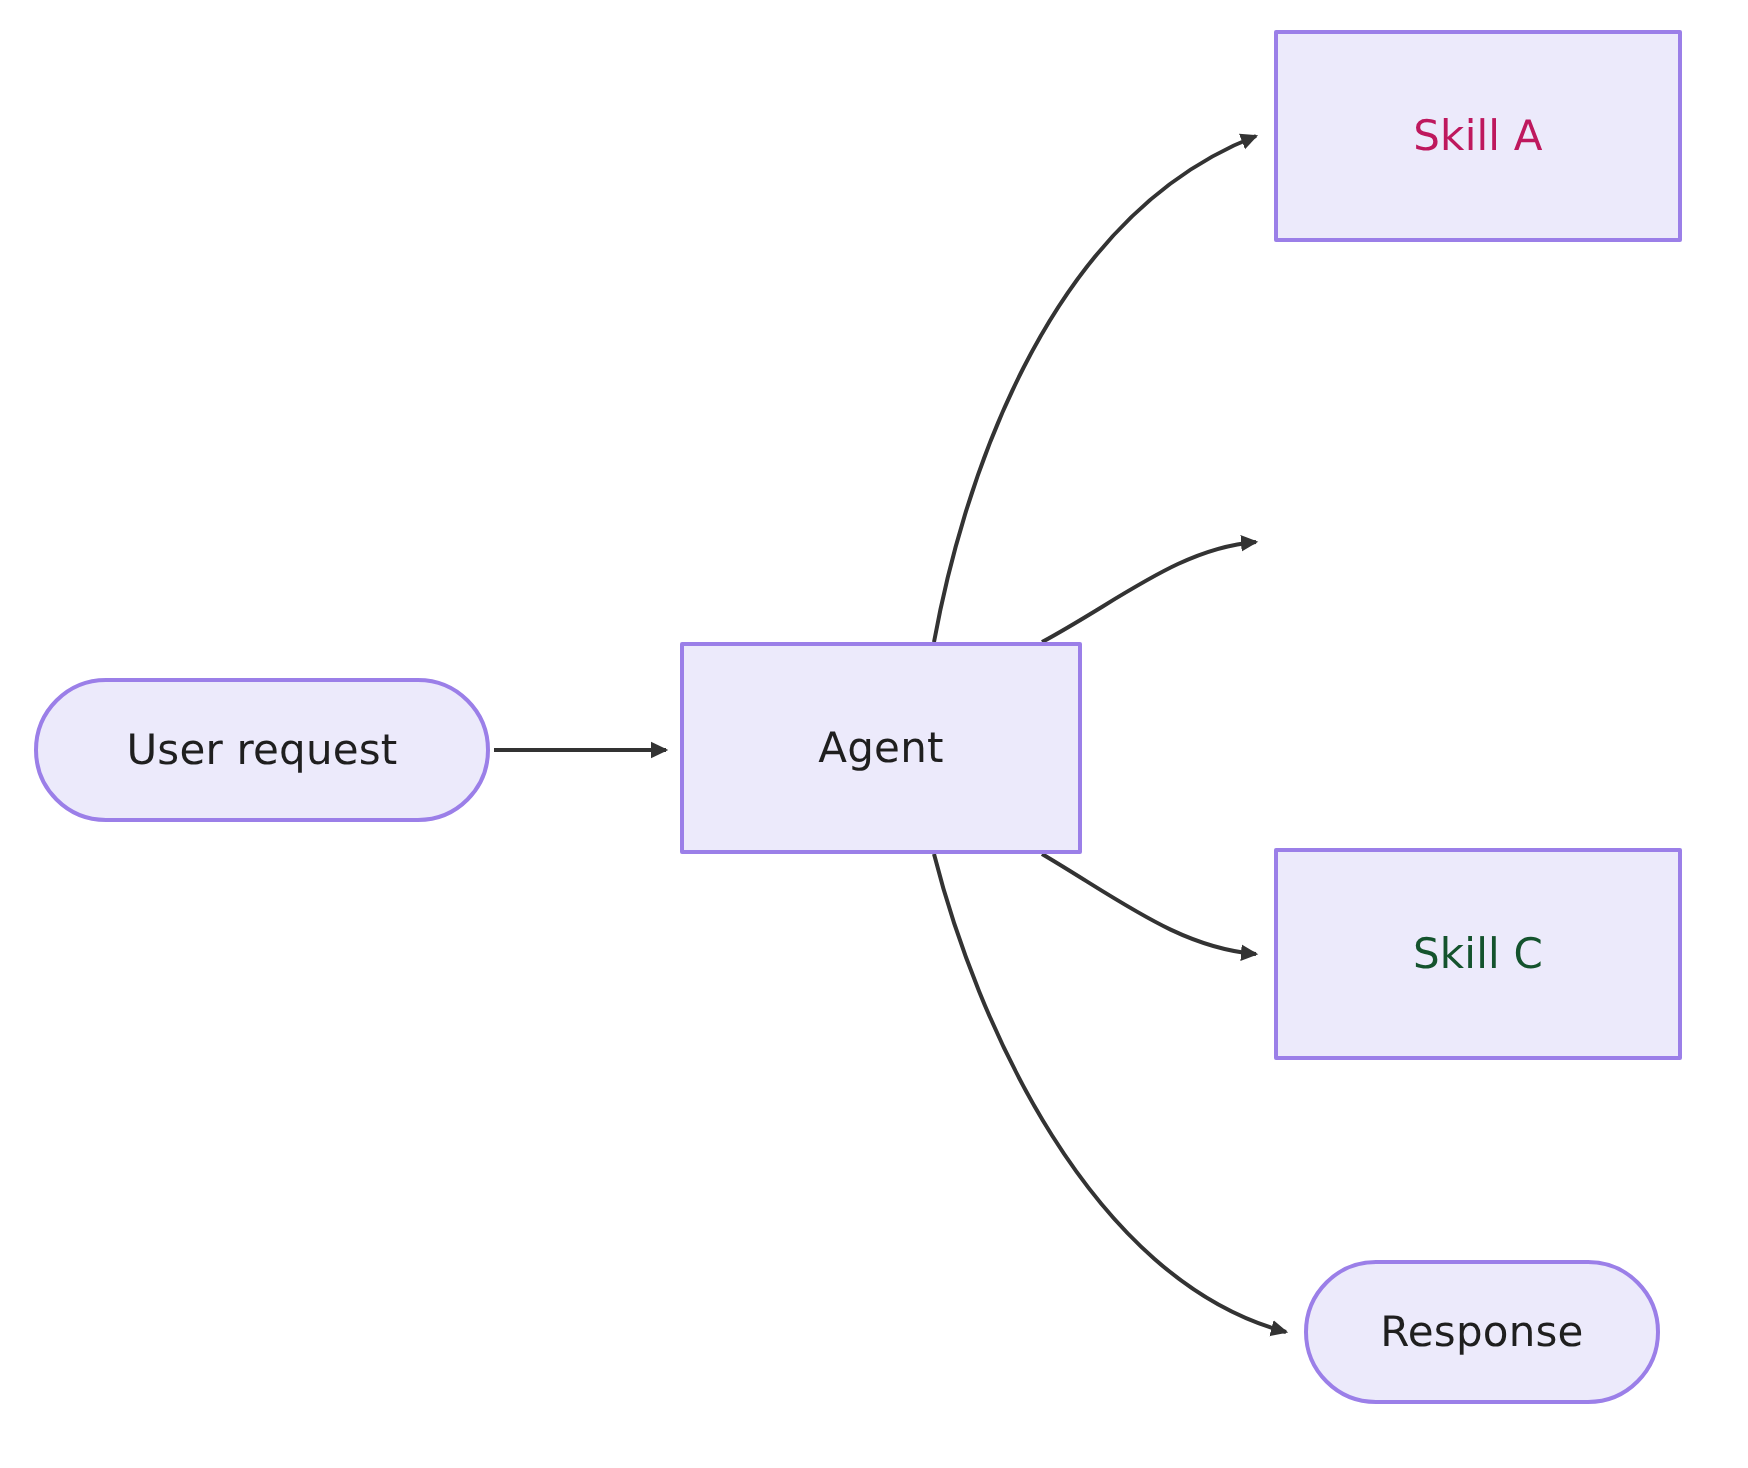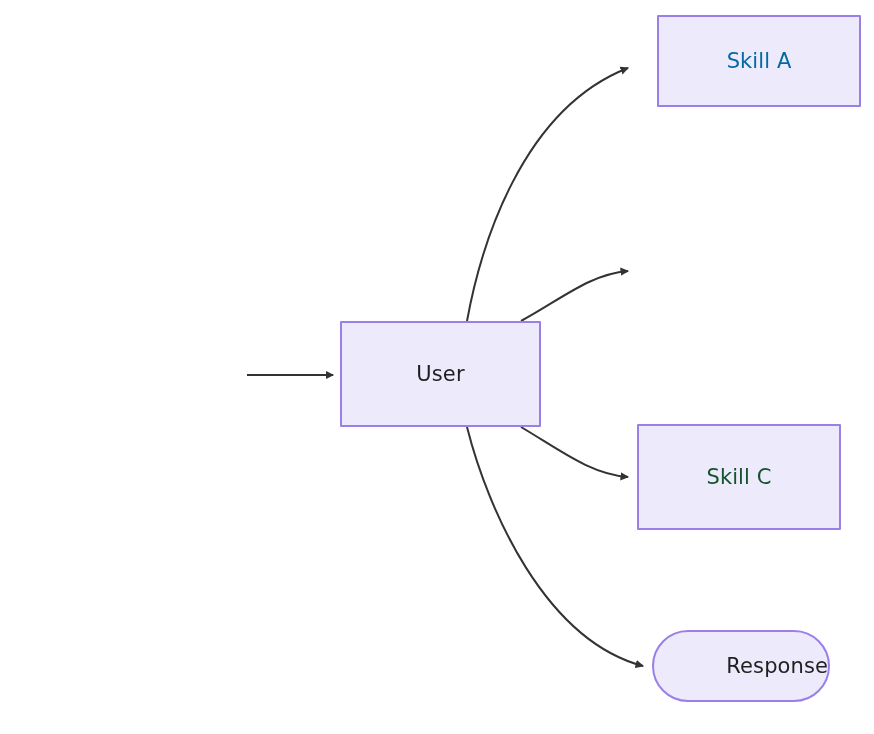--- a/index.html
+++ b/index.html
@@ -62,31 +62,34 @@
     </defs>
     <g id="edge-paths" fill="none" stroke="#333333" stroke-width="2" stroke-linecap="butt">
         <path d="M 247 375 L 333 375" marker-end="url(#arrow-solid)"></path>
         <path d="M 467 321 C 480 250, 520 110, 628 68" marker-end="url(#arrow-solid)"></path>
         <path d="M 521 321 C 560 300, 590 274, 628 271" marker-end="url(#arrow-solid)"></path>
         <path d="M 521 427 C 560 450, 590 474, 628 477" marker-end="url(#arrow-solid)"></path>
         <path d="M 467 427 C 488 510, 545 640, 643 666" marker-end="url(#arrow-solid)"></path>
       </g>
   </svg>
 
+  <div class="node stadium" style="left: 17px; top: 339px; width: 228px; height: 72px; background: rgb(236, 234, 251); border-color: rgb(155, 127, 232); color: rgb(31, 31, 31);">
+    <span class="node-label">User request</span>
+  </div>
 
   <div class="node rect" style="left: 340px; top: 321px; width: 201px; height: 106px; background: rgb(236, 234, 251); border-color: rgb(155, 127, 232); color: rgb(31, 31, 31);">
-    <span class="node-label">User</span>
+    <span class="node-label">Agent</span>
   </div>
 
-  <div class="node rect" style="left: 637px; top: 15px; width: 204px; height: 92px; background: rgb(236, 234, 251); border-color: rgb(155, 127, 232); color: #0369a1; margin-left: 20px;">
+  <div class="node rect" style="left: 637px; top: 15px; width: 204px; height: 106px; background: rgb(236, 234, 251); border-color: rgb(155, 127, 232); color: #be185d;">
     <span class="node-label">Skill A</span>
   </div>
 
 
   <div class="node rect" style="left: 637px; top: 424px; width: 204px; height: 106px; background: rgb(236, 234, 251); border-color: rgb(155, 127, 232); color: #14532d;">
     <span class="node-label">Skill C</span>
   </div>
 
-  <div class="node stadium" style="left: 652px; top: 630px; width: 178px; height: 72px; background: rgb(236, 234, 251); border-color: rgb(155, 127, 232); color: rgb(31, 31, 31); justify-content: flex-end;">
+  <div class="node stadium" style="left: 652px; top: 630px; width: 178px; height: 72px; background: rgb(236, 234, 251); border-color: rgb(155, 127, 232); color: rgb(31, 31, 31);">
     <span class="node-label">Response</span>
   </div>
 
 </div>
 
 </body></html>

